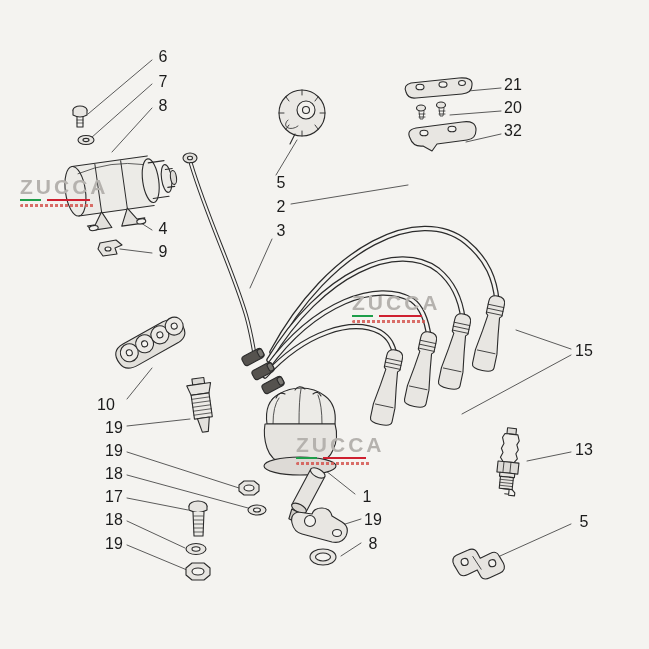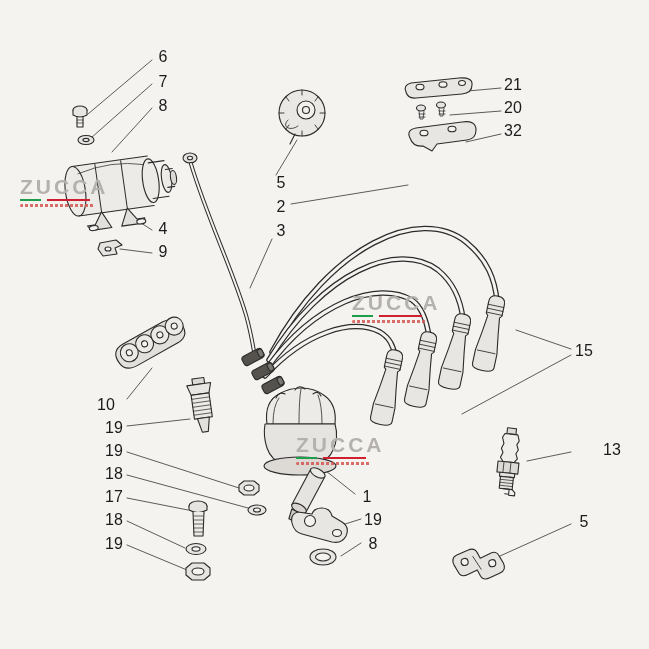--- a/index.html
+++ b/index.html
@@ -303,21 +303,21 @@
   <div class="callout" style="left:163px;top:106px">8</div>
   <div class="callout" style="left:163px;top:229px">4</div>
   <div class="callout" style="left:163px;top:252px">9</div>
   <div class="callout" style="left:281px;top:183px">5</div>
   <div class="callout" style="left:281px;top:207px">2</div>
   <div class="callout" style="left:281px;top:231px">3</div>
   <div class="callout" style="left:513px;top:85px">21</div>
   <div class="callout" style="left:513px;top:108px">20</div>
   <div class="callout" style="left:513px;top:131px">32</div>
   <div class="callout" style="left:584px;top:351px">15</div>
-  <div class="callout" style="left:612px;top:450px">13</div>
+  <div class="callout" style="left:584px;top:450px">13</div>
   <div class="callout" style="left:584px;top:522px">5</div>
   <div class="callout" style="left:106px;top:405px">10</div>
   <div class="callout" style="left:114px;top:428px">19</div>
   <div class="callout" style="left:114px;top:451px">19</div>
   <div class="callout" style="left:114px;top:474px">18</div>
   <div class="callout" style="left:114px;top:497px">17</div>
   <div class="callout" style="left:114px;top:520px">18</div>
   <div class="callout" style="left:114px;top:544px">19</div>
   <div class="callout" style="left:367px;top:497px">1</div>
   <div class="callout" style="left:373px;top:520px">19</div>

